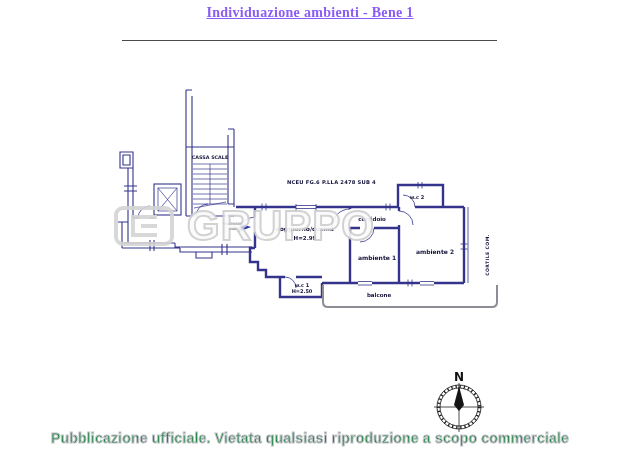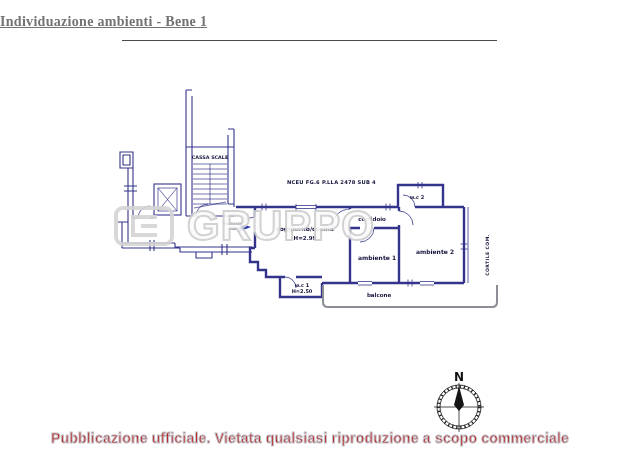--- a/index.html
+++ b/index.html
@@ -1,37 +1,37 @@
 <!DOCTYPE html>
 <html style="--wall: #34348c; --balc: #8d8d96; --wm: #cecece;"><head>
 <meta charset="utf-8">
 <style>
   html,body{margin:0;padding:0;background:#fff;}
   .page{position:relative;width:620px;height:450px;background:#fff;overflow:hidden;
         font-family:"Liberation Sans",sans-serif;}
-  .title{position:absolute;top:14px;left:0;width:100%;
+  .title{position:absolute;top:5px;left:0;width:100%;text-align:center;
          font-family:"Liberation Serif",serif;font-weight:bold;font-size:14px;
-         color:#737373;text-decoration:underline;letter-spacing:.3px;}
+         color:#8b5cf6;text-decoration:underline;letter-spacing:.3px;}
   .rule{position:absolute;top:40px;left:122px;width:375px;height:1px;background:#4a4a4a;}
   .plan-svg{position:absolute;left:0;top:0;z-index:1;}
   .w1{stroke:var(--wall,#34348c);stroke-width:1.1;fill:none;}
   .w2{stroke:var(--wall,#34348c);stroke-width:2.4;fill:none;}
   .wt{stroke:var(--wall,#34348c);stroke-width:.7;fill:none;}
   .thin{stroke:var(--wall,#34348c);stroke-width:.8;fill:none;}
   .gray{stroke:var(--balc,#8d8d96);stroke-width:2;fill:none;}
   .lbl{fill:#14143c;font-family:"DejaVu Sans",sans-serif;font-weight:bold;}
   .dark{stroke:#222;fill:none;}
   .watermark{position:absolute;left:113px;top:205px;z-index:2;display:flex;
              align-items:flex-start;gap:12px;opacity:.9;pointer-events:none;}
   .wm-text{font-family:"Liberation Sans",sans-serif;font-weight:bold;font-size:42px;
            line-height:42px;color:#fbfbfb;-webkit-text-stroke:2px var(--wm,#cecece);
            letter-spacing:1px;white-space:nowrap;}
   .footer{position:absolute;top:430px;left:0;width:100%;text-align:center;z-index:3;
           font-family:"Liberation Sans",sans-serif;font-weight:bold;font-size:14px;
-          color:#b91c1c;-webkit-text-stroke:1px #c2c2c8;letter-spacing:.2px;}
+          color:#15803d;-webkit-text-stroke:1px #c2c2c8;letter-spacing:.2px;}
 </style>
 </head>
 <body>
 
 <div class="page">
 
   <div class="title">Individuazione ambienti - Bene 1</div>
   <div class="rule"></div>
 
   <svg class="plan-svg" width="620" height="450" viewBox="0 0 620 450">

